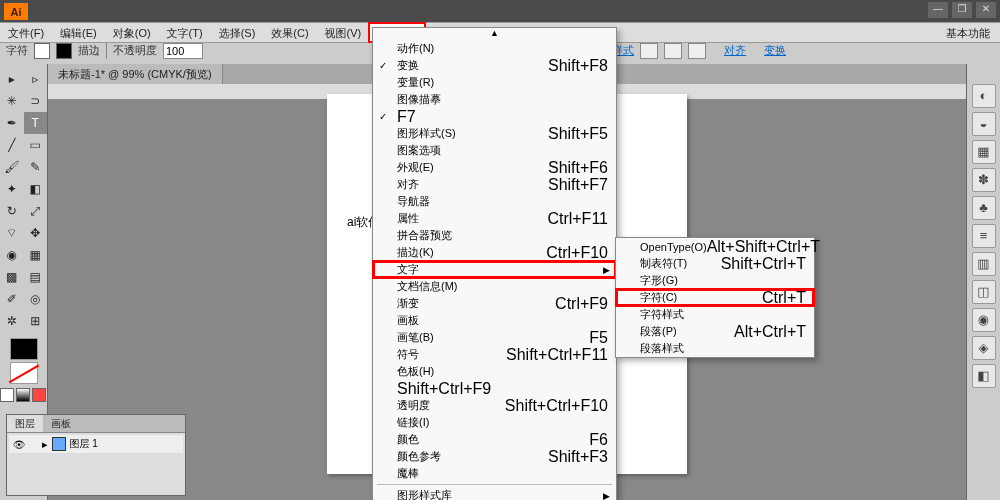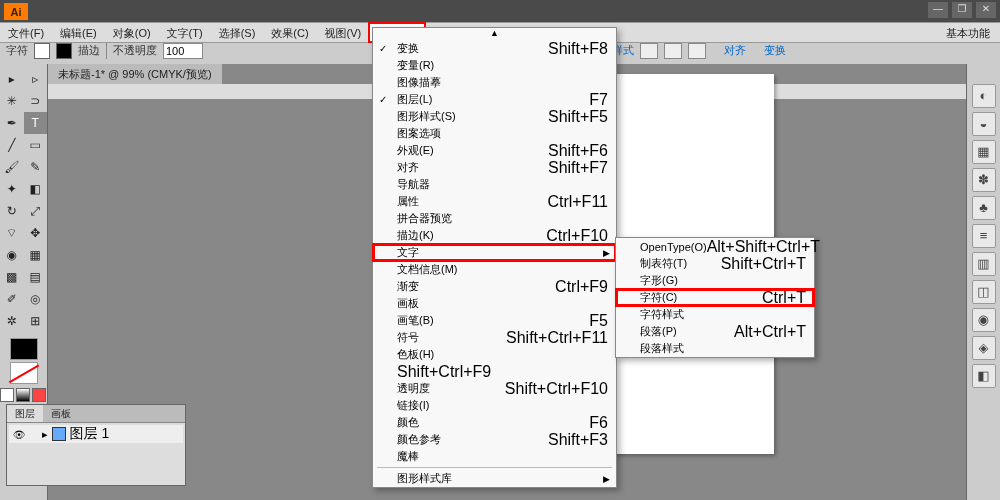--- a/index.html
+++ b/index.html
@@ -11,62 +11,62 @@
 .menubar{height:20px;background:#ddd;display:flex;align-items:stretch;border-top:1px solid #999}
 .menu-item{padding:0 8px;line-height:20px;color:#222;cursor:pointer}
 .menu-item.active{background:#fff;outline:2px solid red;outline-offset:-1px;z-index:5}
 .menu-spacer{flex:1}
 .basic-label{padding:0 10px;line-height:20px;color:#222}
 .optionbar{height:22px;background:#ccc;display:flex;align-items:flex-start;gap:6px;padding:0 6px;border-top:1px solid #999;color:#222}
 .ob-label{color:#333}
 .ob-input{width:40px;height:16px;background:#fff;border:1px solid #888;padding:0 2px}
 .ob-sep{width:1px;height:16px;background:#888}
 .swatch{width:16px;height:16px;border:1px solid #666}
-.ob-link{color:#0066cc;margin-left:12px}
+.ob-link{color:#0066cc;text-decoration:underline;margin-left:12px}
 .ob-btn{width:18px;height:16px;background:#eee;border:1px solid #888}
 .main{display:flex;height:436px;background:#4a4a4a}
 .toolbox{width:48px;background:#ccc;border-right:1px solid #666;display:flex;flex-direction:column;padding-top:4px}
 .tool-row{display:flex}
 .tool{width:24px;height:22px;display:flex;align-items:center;justify-content:center;cursor:pointer;font-size:12px;color:#222}
 .tool.sel{background:#888;color:#fff}
 .tool-fill{display:flex;flex-direction:column;align-items:center;margin-top:6px;gap:2px}
 .fill-box{width:28px;height:22px;background:#000;border:1px solid #999;position:relative}
 .fill-box.none{background:#fff}
 .fill-box.none::after{content:"";position:absolute;width:130%;height:2px;background:red;top:50%;left:-15%;transform:rotate(-30deg)}
 .color-switch{display:flex;gap:2px;margin-top:4px}
 .tiny-sw{width:14px;height:14px;border:1px solid #666}
-.doc-area{flex:1;background:#888;display:flex;flex-direction:row;position:relative}
+.doc-area{flex:1;background:#888;display:flex;flex-direction:column;position:relative}
 .doc-tab{height:20px;background:#a8a8a8;display:flex;align-items:center}
 .tab{padding:0 10px;line-height:20px;background:#bbb;color:#222;border-right:1px solid #888}
 .canvas-wrap{flex:1;display:flex;justify-content:center;padding-top:10px;position:relative}
 .artboard{width:360px;height:380px;background:#fff;box-shadow:2px 2px 4px rgba(0,0,0,.3);padding:120px 20px}
 .canvas-text{color:#000;font-size:12px}
 .ruler-h{position:absolute;top:20px;left:0;right:0;height:16px;background:#ddd;border-bottom:1px solid #888}
 .right-panels{width:34px;background:#ccc;border-left:1px solid #666;display:flex;flex-direction:column;gap:4px;padding-top:20px;align-items:center}
 .rp-icon{width:24px;height:24px;background:#e8e8e8;border:1px solid #999;border-radius:2px;font-size:13px;text-align:center;line-height:22px;color:#444}
 .dropdown{position:absolute;background:#f8f8f8;border:1px solid #888;box-shadow:3px 3px 6px rgba(0,0,0,.3);z-index:100}
 .dd-window{left:372px;top:27px;width:245px}
 .dd-item{display:flex;align-items:center;height:17px;padding:0 8px 0 24px;position:relative;cursor:pointer}
 .dd-label{flex:1;color:#000}
 .dd-short{color:#000;font-size:16px}
 .dd-check{position:absolute;left:6px;font-size:10px}
 .dd-sep{height:1px;background:#bbb;margin:2px 4px}
 .dd-arrow{position:absolute;right:6px;font-size:9px;color:#000}
 .dd-up{height:12px;text-align:center;font-size:9px;color:#000;line-height:10px}
 .dd-hilite{outline:3px solid red;outline-offset:-2px}
 .dd-sub{left:615px;top:237px;width:200px}
-.layers-panel{position:absolute;left:6px;bottom:14px;width:180px;height:82px;background:#ccc;border:1px solid #666;display:flex;flex-direction:column}
+.layers-panel{position:absolute;left:6px;bottom:4px;width:180px;height:82px;background:#ccc;border:1px solid #666;display:flex;flex-direction:column}
 .lp-tabs{height:18px;display:flex;background:#bbb;border-bottom:1px solid #888}
 .lp-tab{padding:0 8px;line-height:18px;font-size:10px;color:#222}
 .lp-tab.act{background:#ddd}
 .lp-body{flex:1;background:#ddd;padding:2px}
 .lp-row{display:flex;align-items:center;height:18px;background:#eee;gap:4px;padding:0 3px}
 .lp-eye{width:14px;text-align:center;font-size:10px}
 .lp-sw{width:14px;height:14px;background:#6af;border:1px solid #333}
-.lp-name{flex:1;font-size:14px}
+.lp-name{flex:1;font-size:10px}
 </style>
 </head>
 <body>
 
 <div class="titlebar">
   <div class="ai-logo">Ai</div>
   <div class="win-controls">
     <div class="win-btn">—</div>
     <div class="win-btn">❐</div>
     <div class="win-btn">✕</div>
@@ -190,33 +190,35 @@
     <div class="rp-icon">◫</div>
     <div class="rp-icon">◉</div>
     <div class="rp-icon">◈</div>
     <div class="rp-icon">◧</div>
   </div>
 </div>
 
 <div class="dropdown dd-window" id="dd-window">
     <div class="dd-up">▲</div>
     <div class="dd-item">
+      <span class="dd-label">动作(N)</span>
+    </div>
+    <div class="dd-item">
       <span class="dd-check">✓</span>
       <span class="dd-label">变换</span>
       <span class="dd-short">Shift+F8</span>
     </div>
     <div class="dd-item">
       <span class="dd-label">变量(R)</span>
     </div>
     <div class="dd-item">
       <span class="dd-label">图像描摹</span>
     </div>
     <div class="dd-item">
       <span class="dd-check">✓</span>
-      <span class="dd-label">图层(L)</span>
       <span class="dd-short">F7</span>
     </div>
     <div class="dd-item">
       <span class="dd-label">图形样式(S)</span>
       <span class="dd-short">Shift+F5</span>
     </div>
     <div class="dd-item">
       <span class="dd-label">图案选项</span>
     </div>
     <div class="dd-item">

